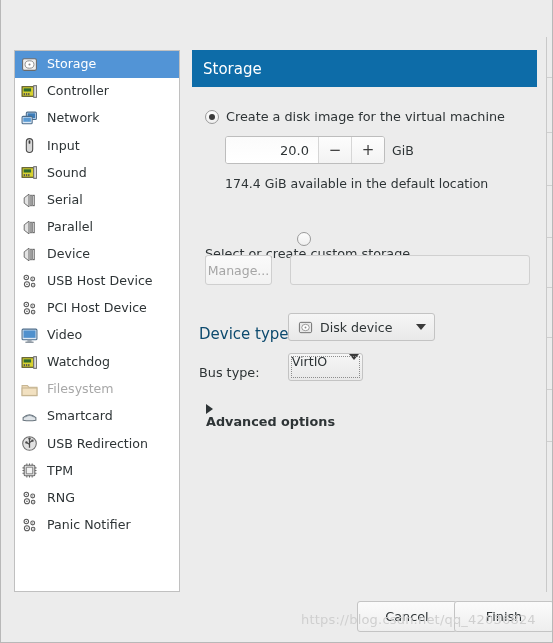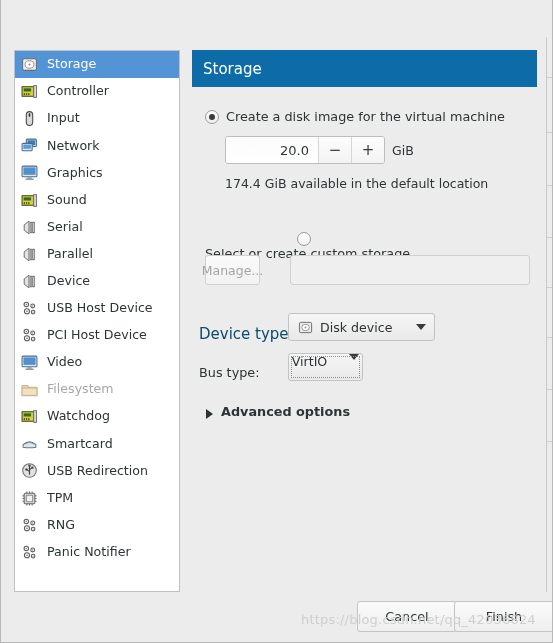--- a/index.html
+++ b/index.html
@@ -121,21 +121,21 @@
     font-size: 12.5px; color: #2e3436;
   }
   .avail {
     position: absolute; left: 33px; top: 89px;
     font-size: 12.5px; color: #2e3436;
   }
 
   
   .manage-btn {
     position: absolute; left: 13px; top: 168px;
-    width: 55px; height: 30px;
+    width: 67px; height: 30px;
     border: 1px solid #cfcfcf; border-radius: 3px;
     background: linear-gradient(to bottom,#fafafa,#f2f2f2);
     display: flex; align-items: center; justify-content: center;
     font-size: 12.5px; color: #a5a5a5;
   }
   .path-field {
     position: absolute; left: 98px; top: 168px;
     width: 240px; height: 30px;
     border: 1px solid #d0d0d0; border-radius: 3px;
     background: #efefef;
@@ -176,21 +176,21 @@
     background: linear-gradient(to bottom,#f6f6f6,#e9e9e9);
     display: flex; align-items: flex-start; justify-content: center;
     gap: 22px;
     outline: 1px dotted #8d8d8d; outline-offset: -4px;
   }
   .bus-combo .btxt { font-size: 12.6px; color: #2e3436; }
 
   
   .advanced {
     position: absolute; left: 14px; top: 317px;
-    display: flex; align-items: flex-end;
+    display: flex; align-items: flex-start; flex-direction: column;
   }
   .tri {
     width: 0; height: 0;
     border-top: 5px solid transparent;
     border-bottom: 5px solid transparent;
     border-left: 7px solid #2e3436;
     margin-right: 8px;
   }
   .adv-txt { font-size: 12.8px; font-weight: bold; color: #2e3436; }
 
@@ -255,47 +255,36 @@
             <rect x="4.6" y="9.5" width="1.3" height="2" fill="#555"></rect>
             <rect x="6.7" y="9.5" width="1.3" height="2" fill="#555"></rect>
             <rect x="12" y="2.5" width="2.5" height="11" fill="#e8e8e8" stroke="#707070"></rect>
           </svg>
         </span>
         <span class="lbl">Controller</span>
       </div>
       <div class="side-item">
         <span class="ico">
           <svg width="17" height="17" viewBox="0 0 16 16">
-            <rect x="5" y="1.5" width="6" height="13" rx="3" fill="#d9d9d9" stroke="#4a4a4a"></rect>
-            <rect x="7.2" y="3" width="1.6" height="3.4" rx=".8" fill="#3a3a3a"></rect>
-          </svg>
-        </span>
-        <span class="lbl">Input</span>
-      </div>
-      <div class="side-item">
-        <span class="ico">
-          <svg width="17" height="17" viewBox="0 0 16 16">
             <rect x="5" y="2" width="9.5" height="7" rx="1" fill="#c9dcf0" stroke="#4a6b8a"></rect>
             <rect x="6.2" y="3.1" width="7.1" height="4.6" fill="#3c7cb8"></rect>
             <rect x="1" y="6" width="9.5" height="7" rx="1" fill="#dce8f5" stroke="#4a6b8a"></rect>
             <rect x="2.2" y="7.1" width="7.1" height="4" fill="#5a9bd4"></rect>
           </svg>
         </span>
         <span class="lbl">Network</span>
       </div>
       <div class="side-item">
         <span class="ico">
           <svg width="17" height="17" viewBox="0 0 16 16">
-            <rect x="1" y="2" width="14" height="10" rx="1" fill="#dfe9f3" stroke="#4a6b8a"></rect>
-            <rect x="2.3" y="3.2" width="11.4" height="7" fill="#4f90cd"></rect>
-            <rect x="6" y="12" width="4" height="2" fill="#9aa5b0"></rect>
-            <rect x="4" y="13.6" width="8" height="1.4" rx=".6" fill="#8f99a3"></rect>
-          </svg>
-        </span>
-        <span class="lbl">Graphics</span>
+            <rect x="5" y="1.5" width="6" height="13" rx="3" fill="#d9d9d9" stroke="#4a4a4a"></rect>
+            <rect x="7.2" y="3" width="1.6" height="3.4" rx=".8" fill="#3a3a3a"></rect>
+          </svg>
+        </span>
+        <span class="lbl">Input</span>
       </div>
       <div class="side-item">
         <span class="ico">
           <svg width="17" height="17" viewBox="0 0 16 16">
             <rect x="1" y="3.5" width="11" height="9" fill="#d8d230" stroke="#4a4a1e"></rect>
             <rect x="2.5" y="5" width="7" height="3" fill="#2f6b2f"></rect>
             <rect x="2.5" y="9.5" width="1.3" height="2" fill="#555"></rect>
             <rect x="4.6" y="9.5" width="1.3" height="2" fill="#555"></rect>
             <rect x="6.7" y="9.5" width="1.3" height="2" fill="#555"></rect>
             <rect x="12" y="2.5" width="2.5" height="11" fill="#e8e8e8" stroke="#707070"></rect>
@@ -375,41 +364,41 @@
         <span class="ico">
           <svg width="17" height="17" viewBox="0 0 16 16">
             <rect x="1" y="2" width="14" height="10" rx="1" fill="#dfe9f3" stroke="#4a6b8a"></rect>
             <rect x="2.3" y="3.2" width="11.4" height="7" fill="#4f90cd"></rect>
             <rect x="6" y="12" width="4" height="2" fill="#9aa5b0"></rect>
             <rect x="4" y="13.6" width="8" height="1.4" rx=".6" fill="#8f99a3"></rect>
           </svg>
         </span>
         <span class="lbl">Video</span>
       </div>
-      <div class="side-item disabled">
-        <span class="ico" style="opacity: 0.55;">
-          <svg width="17" height="17" viewBox="0 0 16 16">
-            <path d="M1 4.2 h5 l1.3 1.6 H15 v8 H1 Z" fill="#ddb877" stroke="#9a7b3c"></path>
-            <rect x="1" y="6.6" width="14" height="7" fill="#e8c98f" stroke="#9a7b3c"></rect>
-          </svg>
-        </span>
-        <span class="lbl">Filesystem</span>
-      </div>
       <div class="side-item">
         <span class="ico">
           <svg width="17" height="17" viewBox="0 0 16 16">
             <rect x="1" y="3.5" width="11" height="9" fill="#d8d230" stroke="#4a4a1e"></rect>
             <rect x="2.5" y="5" width="7" height="3" fill="#2f6b2f"></rect>
             <rect x="2.5" y="9.5" width="1.3" height="2" fill="#555"></rect>
             <rect x="4.6" y="9.5" width="1.3" height="2" fill="#555"></rect>
             <rect x="6.7" y="9.5" width="1.3" height="2" fill="#555"></rect>
             <rect x="12" y="2.5" width="2.5" height="11" fill="#e8e8e8" stroke="#707070"></rect>
           </svg>
         </span>
         <span class="lbl">Watchdog</span>
+      </div>
+      <div class="side-item disabled">
+        <span class="ico" style="opacity: 0.55;">
+          <svg width="17" height="17" viewBox="0 0 16 16">
+            <path d="M1 4.2 h5 l1.3 1.6 H15 v8 H1 Z" fill="#ddb877" stroke="#9a7b3c"></path>
+            <rect x="1" y="6.6" width="14" height="7" fill="#e8c98f" stroke="#9a7b3c"></rect>
+          </svg>
+        </span>
+        <span class="lbl">Filesystem</span>
       </div>
       <div class="side-item">
         <span class="ico">
           <svg width="17" height="17" viewBox="0 0 16 16">
             <path d="M2 9 Q8 4 14 9 L14 11.5 Q8 12.6 2 11.5 Z" fill="#dfe4e8" stroke="#68747d"></path>
             <path d="M4 8.6 Q8 5.6 12 8.6" fill="none" stroke="#8f9aa3" stroke-width="1"></path>
           </svg>
         </span>
         <span class="lbl">Smartcard</span>
       </div>

